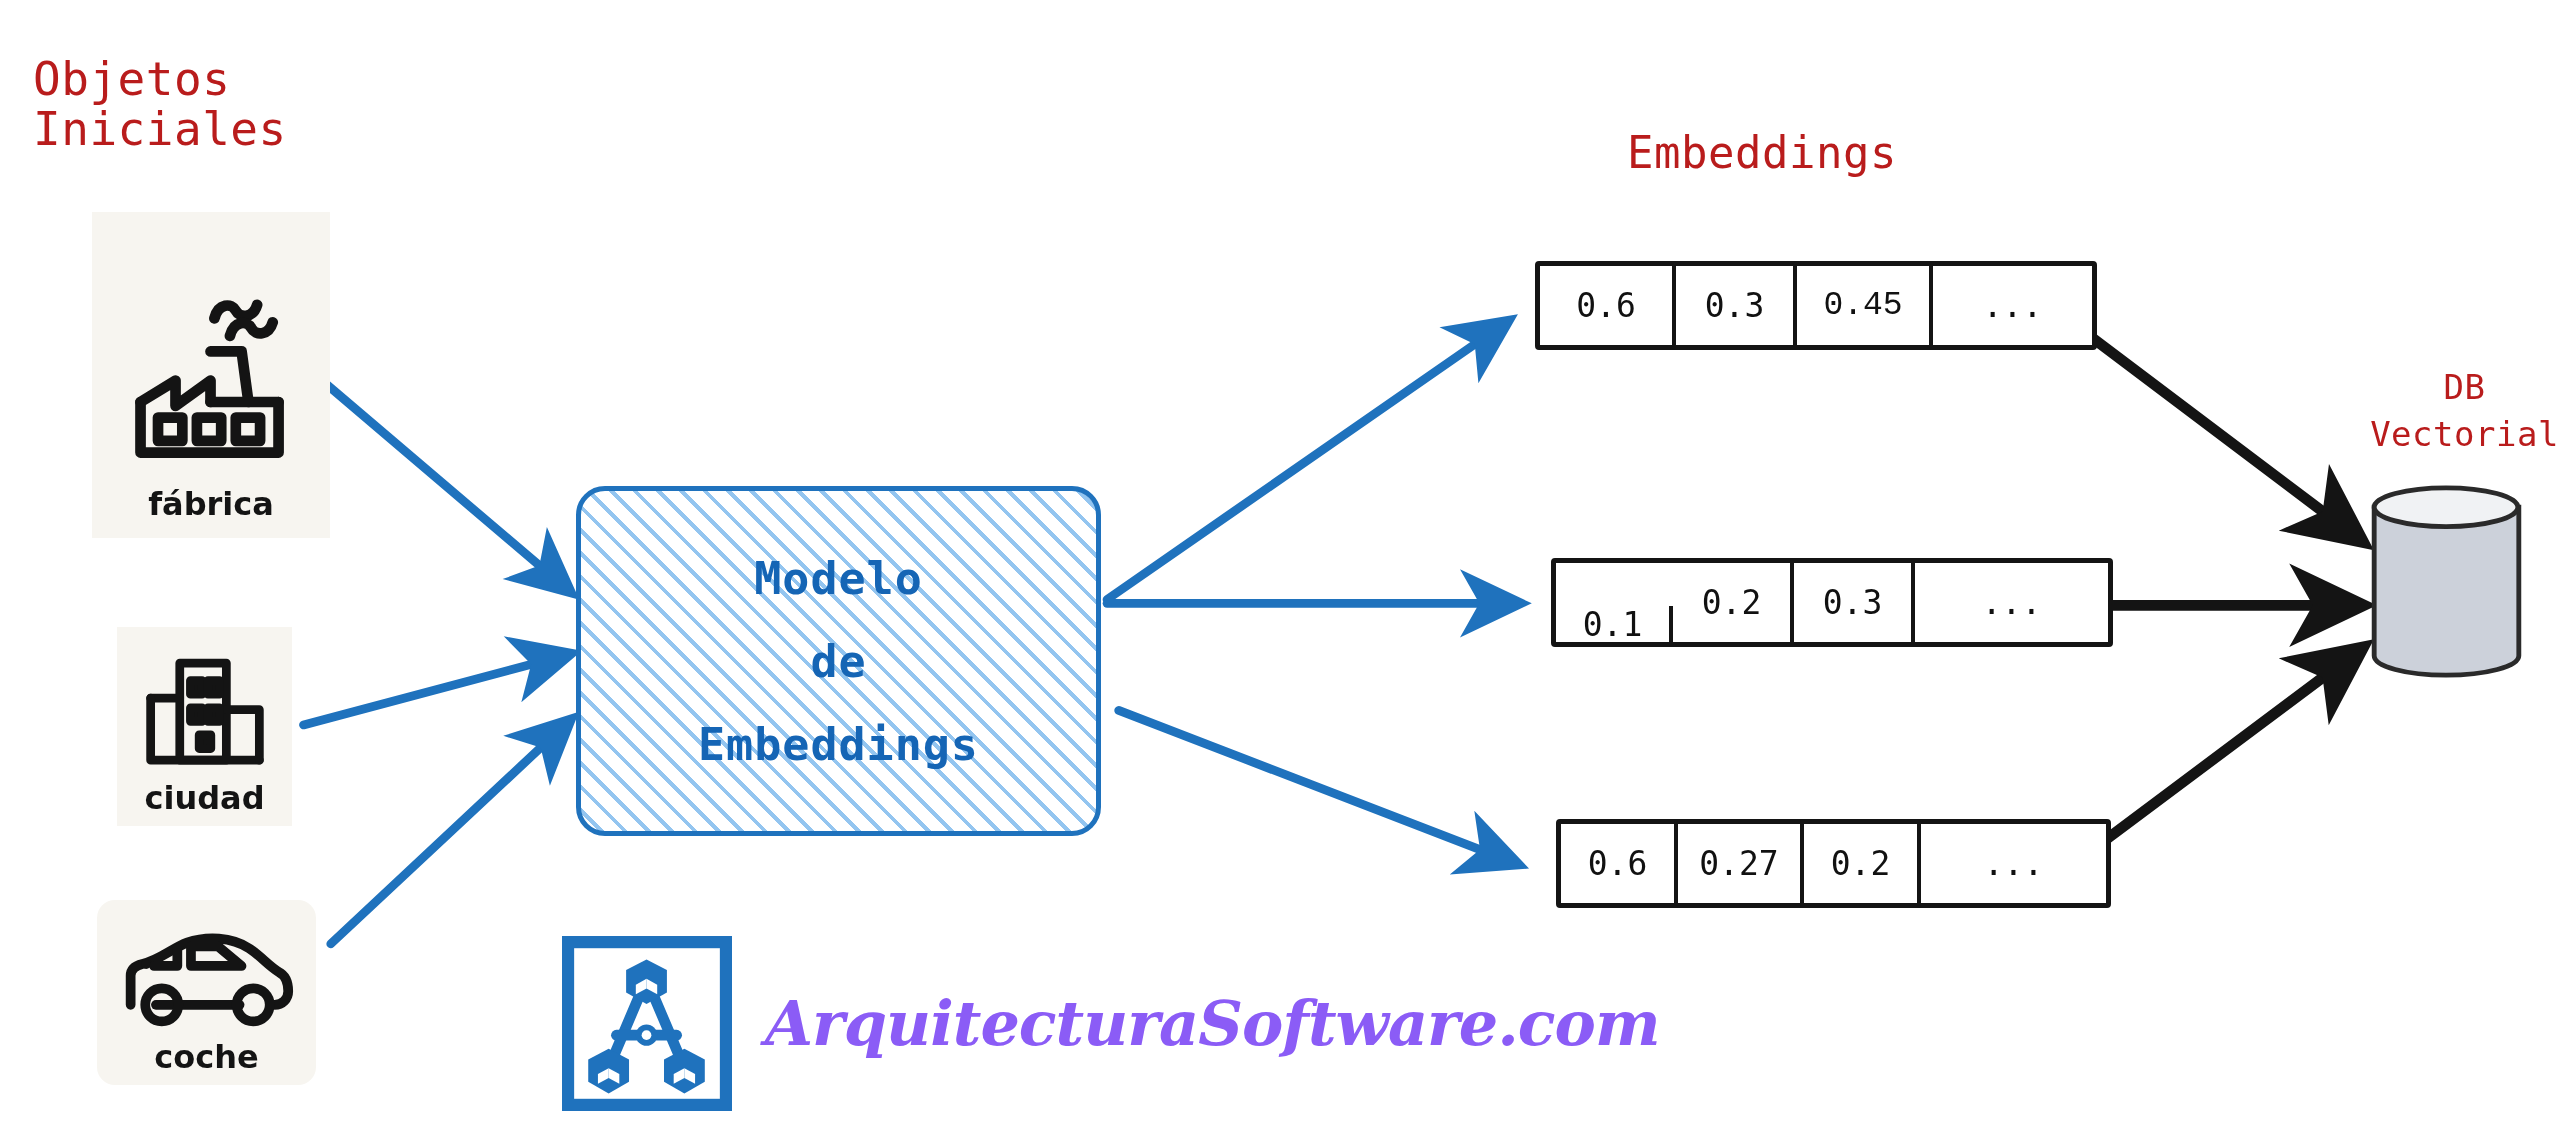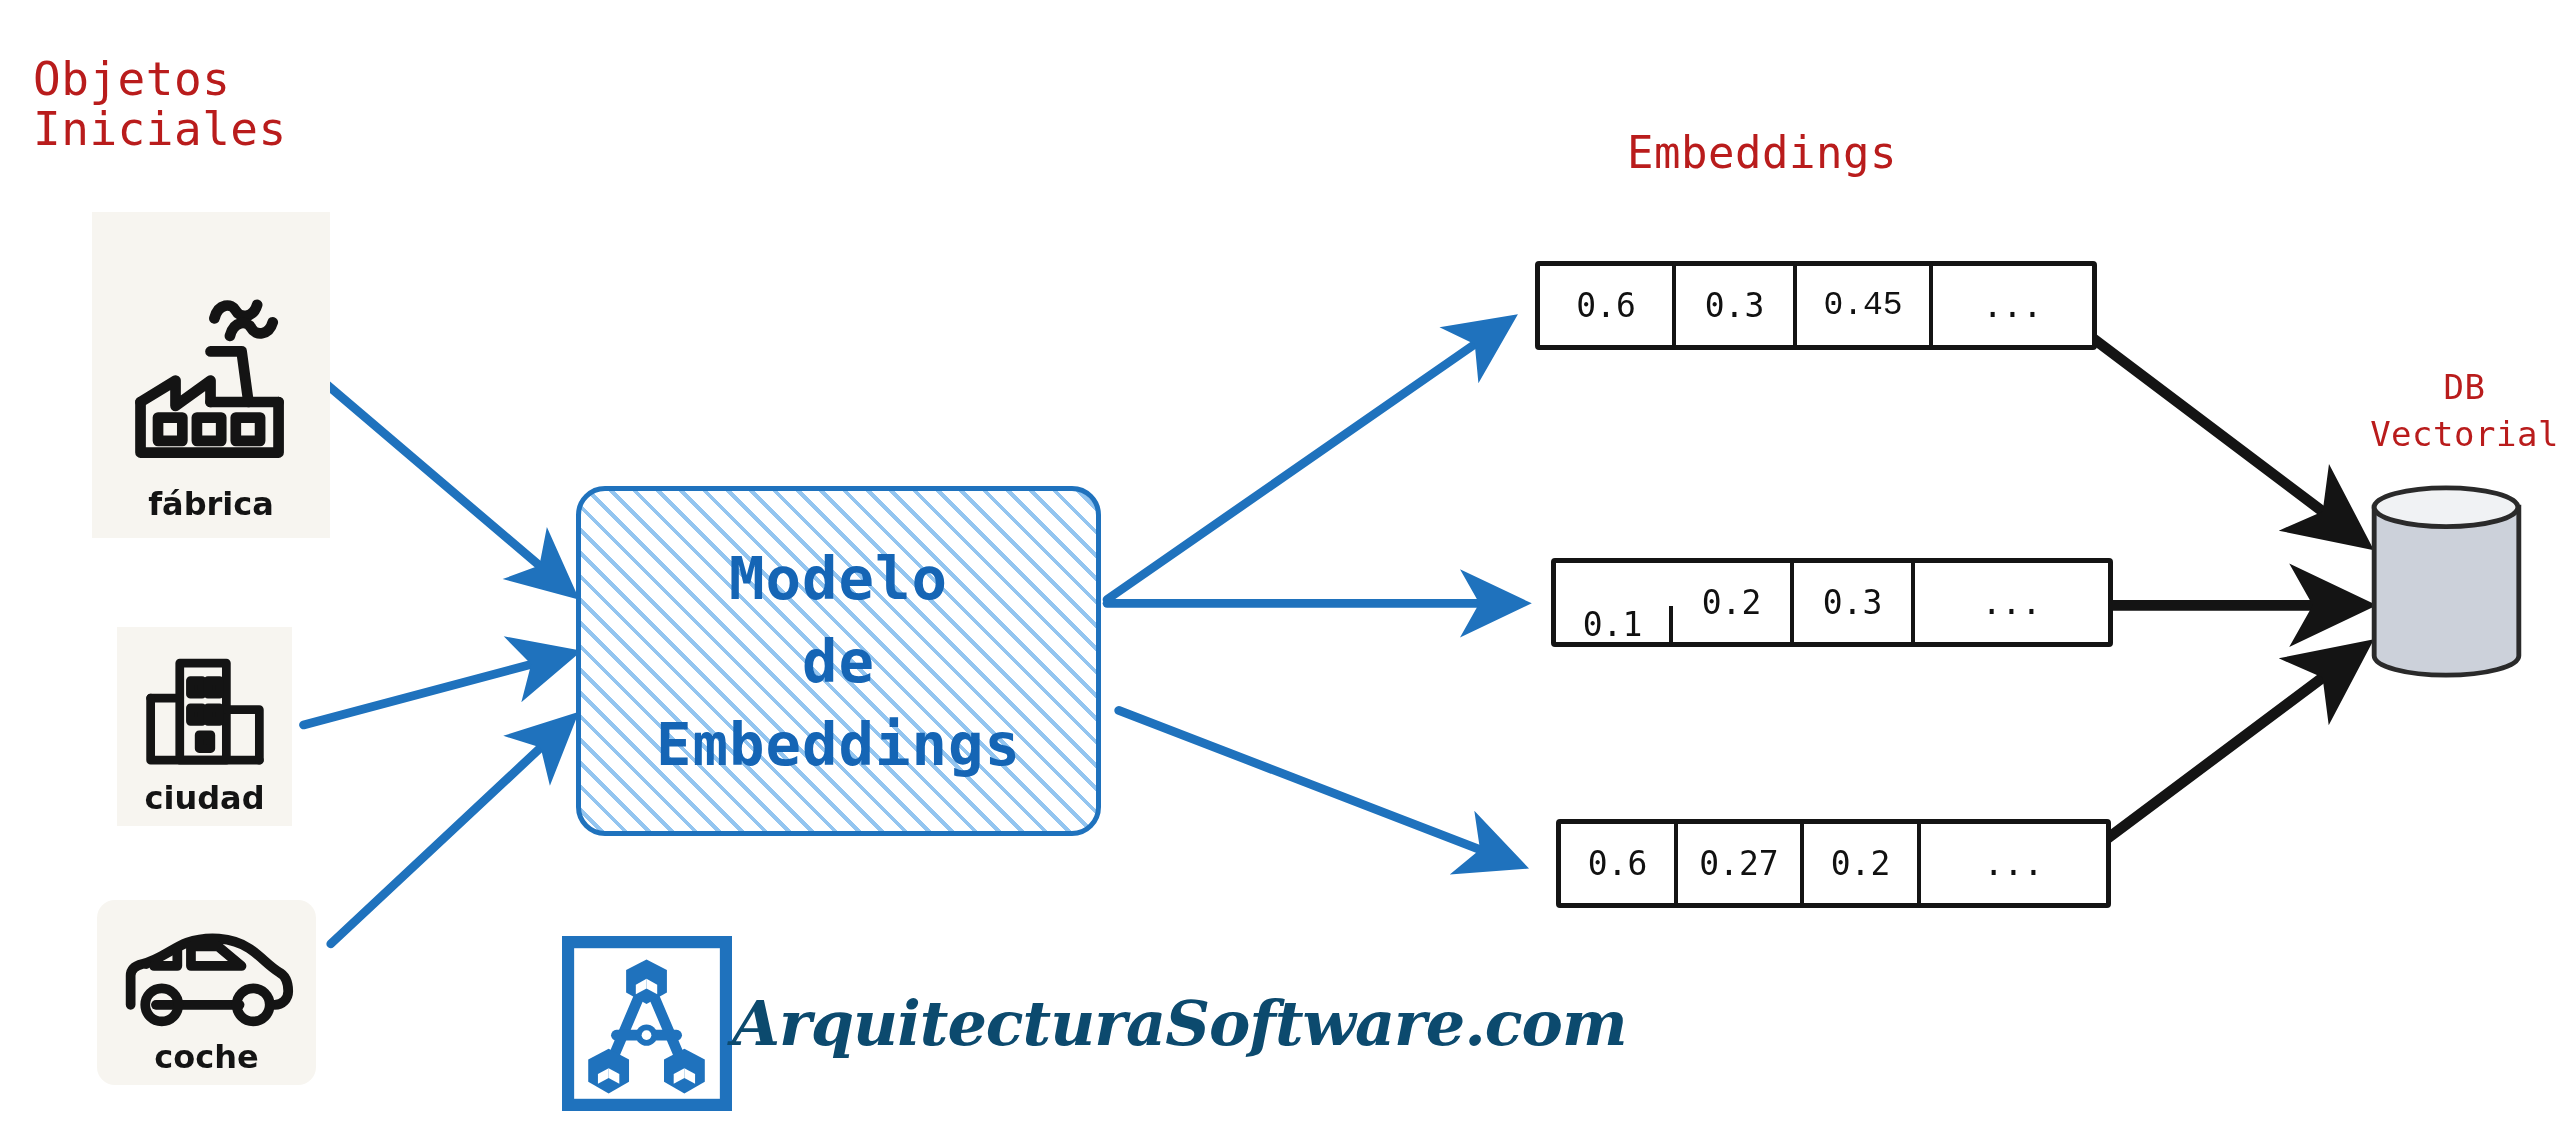--- a/index.html
+++ b/index.html
@@ -108,21 +108,21 @@
     display: flex;
     flex-direction: column;
     align-items: center;
     justify-content: center;
     overflow: hidden;
   }
   .model-line {
     font-family: "DejaVu Sans Mono", monospace;
     color: #1565b5;
     font-weight: bold;
-    font-size: 59px;
+    font-size: 45px;
     line-height: 83px;
     letter-spacing: 1px;
     white-space: pre;
   }
 
   
   .vector-box {
     position: absolute;
     border: 5.8px solid #141414;
     border-radius: 4px;
@@ -186,21 +186,22 @@
   #brand-mark {
     width: 170px;
     height: 175px;
     flex: 0 0 auto;
   }
   #brand-text {
     font-family: "DejaVu Serif", serif;
     font-style: italic;
     font-weight: bold;
     font-size: 62px;
-    color: #0c4a6e;
+    color: #8b5cf6;
+    margin-left: 33px;
     white-space: pre;
     letter-spacing: -1px;
   }
 </style>
 </head>
 <body>
 
 <div class="stage">
 
   <svg class="svg-layer" viewBox="0 0 2648 1157" xmlns="http://www.w3.org/2000/svg">

